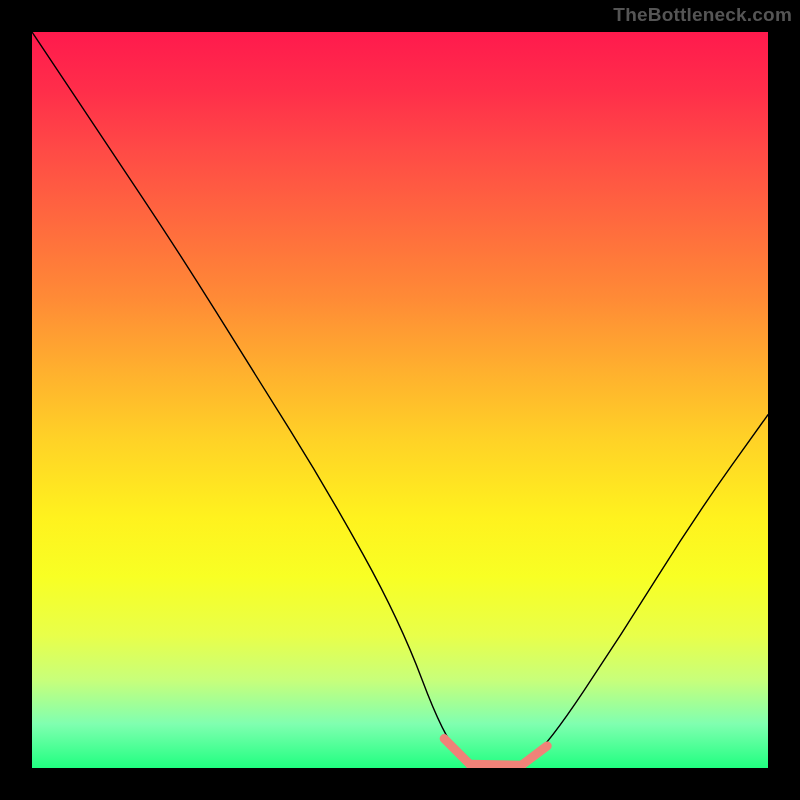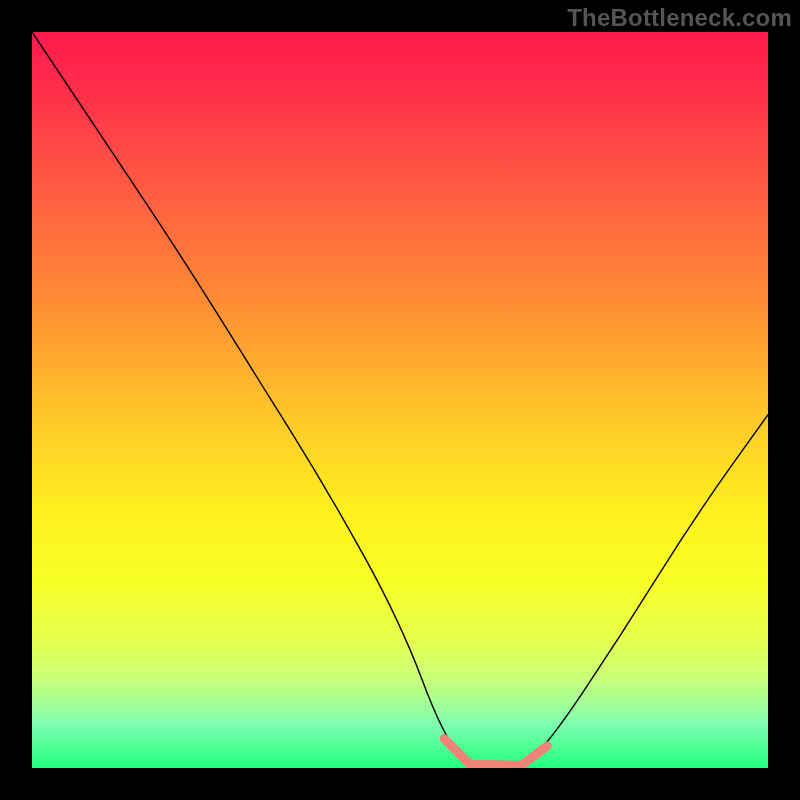--- a/index.html
+++ b/index.html
@@ -29,21 +29,21 @@
       #e8ff4a 82%,
       #c8ff7a 88%,
       #80ffb0 94%,
       #20ff80 100%);
   }
   .watermark {
     position: absolute;
     top: 4px;
     right: 8px;
     font-family: Arial, Helvetica, sans-serif;
-    font-size: 24px;
+    font-size: 19px;
     font-weight: 600;
     color: #555;
     letter-spacing: 0.2px;
     user-select: none;
   }
   svg.curve {
     position: absolute;
     left: 0; top: 0;
     width: 100%; height: 100%;
   }

